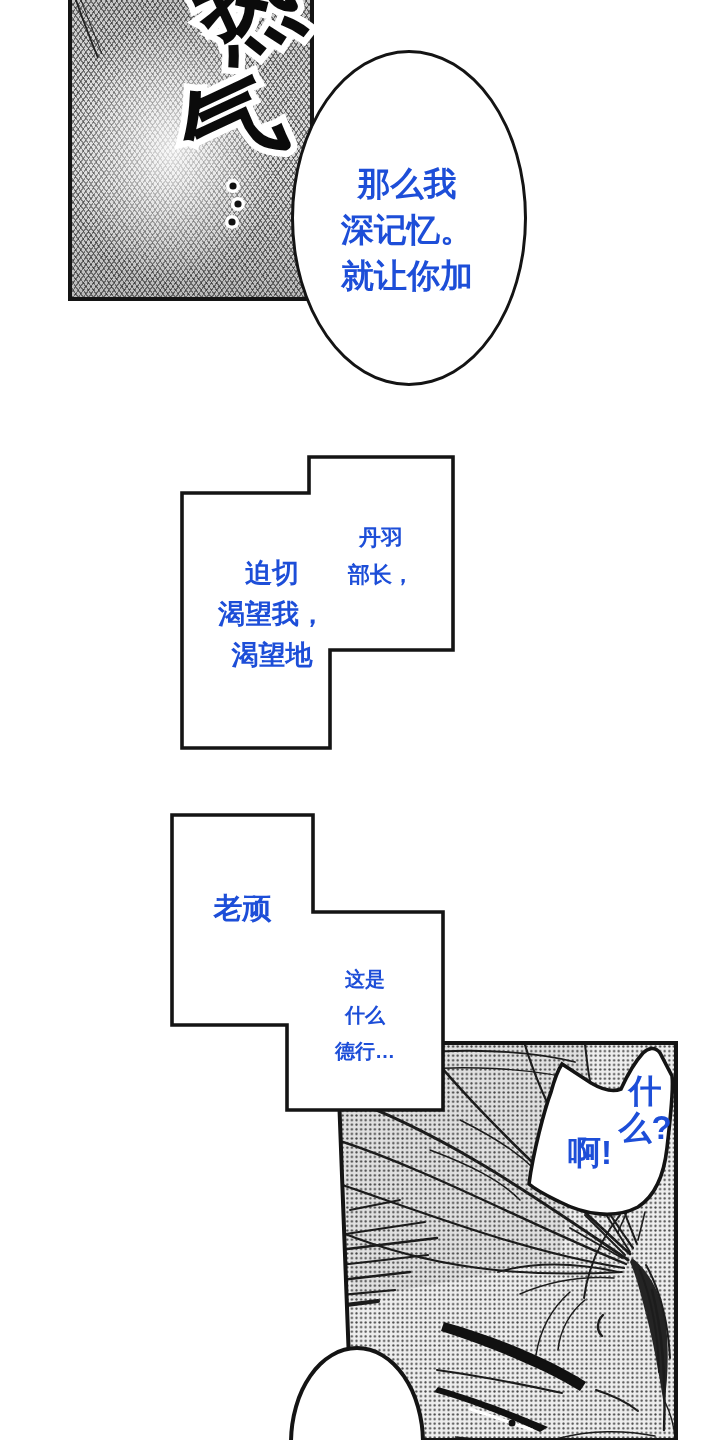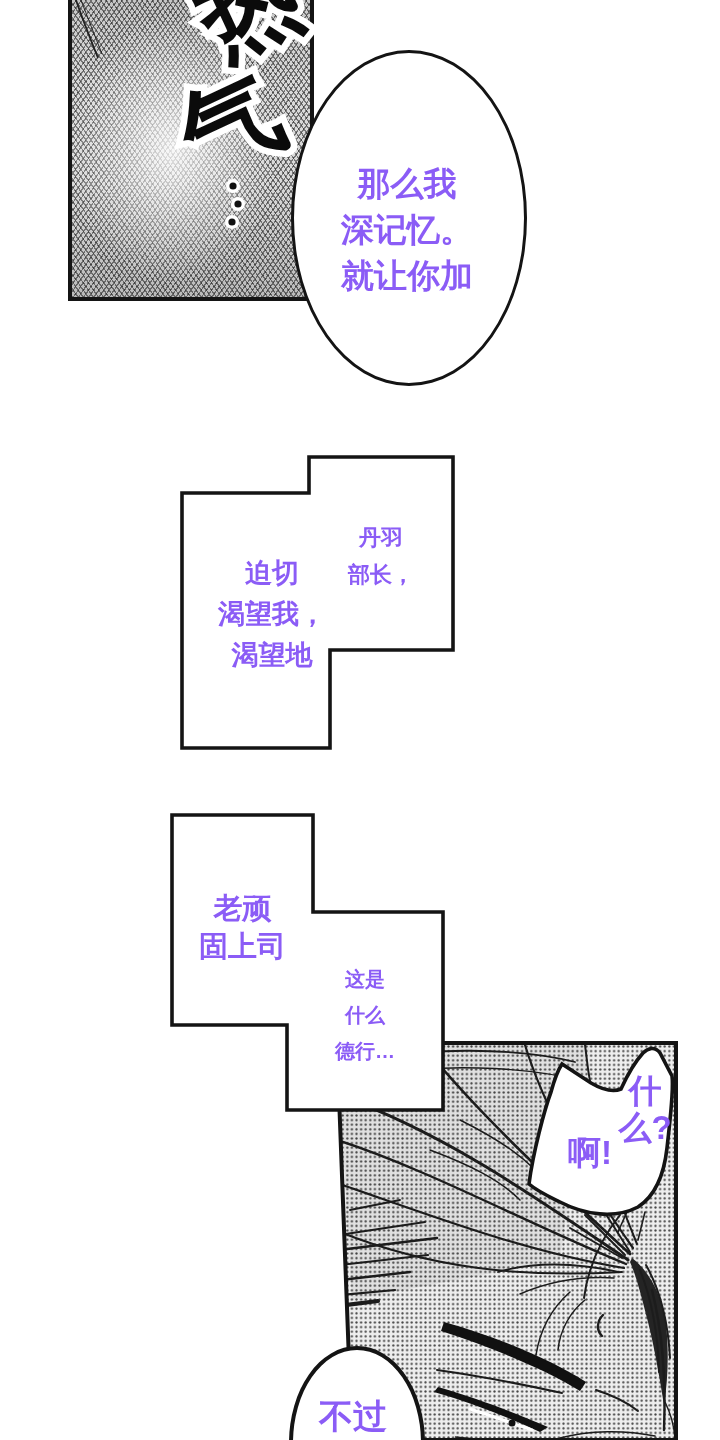--- a/index.html
+++ b/index.html
@@ -20,21 +20,21 @@
   .sfx-char .back{position:absolute;left:0;top:0;width:100%;-webkit-text-stroke:13px #ffffff;color:#ffffff;}
   .sfx-char .front{position:absolute;left:0;top:0;width:100%;color:#0b0b0b;}
   #sfx-char-1{left:196px;top:-46px;transform:rotate(-25deg);}
   #sfx-char-2{left:179px;top:72px;transform:rotate(-25deg);}
   
   #art{left:0;top:0;width:720px;height:1440px;z-index:2;}
   
   .bubble-ellipse{background:#ffffff;border:3.5px solid #141414;border-radius:50%;}
   #bubble-main{left:291px;top:50px;width:230px;height:330px;z-index:3;}
   #bubble-however{left:289px;top:1346px;width:128px;height:186px;border-width:4px;z-index:4;}
-  .btxt{position:absolute;text-align:center;font-weight:700;color:#8b5cf6;z-index:3;}
+  .btxt{position:absolute;text-align:center;font-weight:700;color:#1d4ed8;z-index:3;}
   #bubble-main-text{left:292px;top:161px;width:230px;font-size:33px;line-height:46px;}
   #bubble-urgent-right-text{left:309px;top:519px;width:144px;font-size:22px;line-height:37px;}
   #bubble-urgent-left-text{left:196px;top:553px;width:152px;font-size:27px;line-height:41px;}
   #bubble-boss-left-text{left:172px;top:889px;width:141px;font-size:29px;line-height:38px;}
   #bubble-boss-right-text{left:287px;top:961px;width:156px;font-size:20px;line-height:36px;}
   #bubble-flash-col-text{left:616px;top:1072px;width:58px;font-size:33px;line-height:37px;}
   #bubble-flash-exclaim-text{left:552px;top:1135px;width:76px;font-size:33px;line-height:36px;}
   #bubble-however-text{left:289px;top:1397px;width:128px;font-size:34px;line-height:38px;z-index:4;}
 </style>
 </head>
@@ -177,34 +177,30 @@
     <div>迫切</div>
     <div>渴望我，</div>
     <div>渴望地</div>
   </div>
 
   <svg class="abs" style="left:0;top:0;width:720px;height:1440px;z-index:3;pointer-events:none" viewBox="0 0 720 1440">
     <path d="M172,815 L313,815 L313,912 L443,912 L443,1110 L287,1110 L287,1025 L172,1025 Z" fill="#ffffff" stroke="#141414" stroke-width="3.6"></path>
   </svg>
   <div id="bubble-boss-left-text" class="btxt">
     <div>老顽</div>
-    <div>固上司</div>
   </div>
   <div id="bubble-boss-right-text" class="btxt">
     <div>这是</div>
     <div>什么</div>
     <div>德行…</div>
   </div>
 
   <div id="bubble-flash-col-text" class="btxt">
     <div>什</div>
     <div>么?</div>
   </div>
   <div id="bubble-flash-exclaim-text" class="btxt">
     <div>啊!</div>
   </div>
 
   <div id="bubble-however" class="abs bubble-ellipse"></div>
-  <div id="bubble-however-text" class="btxt">
-    <div>不过</div>
-  </div>
 
 </div>
 
 </body></html>

